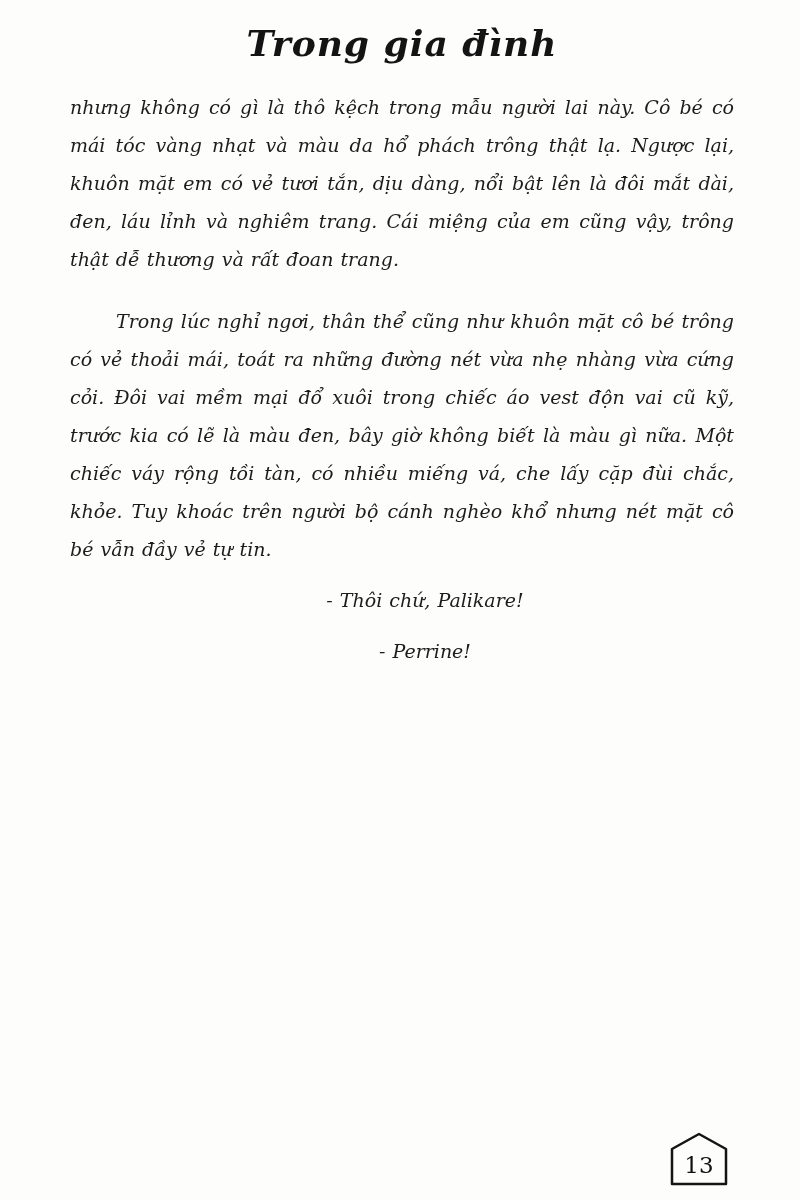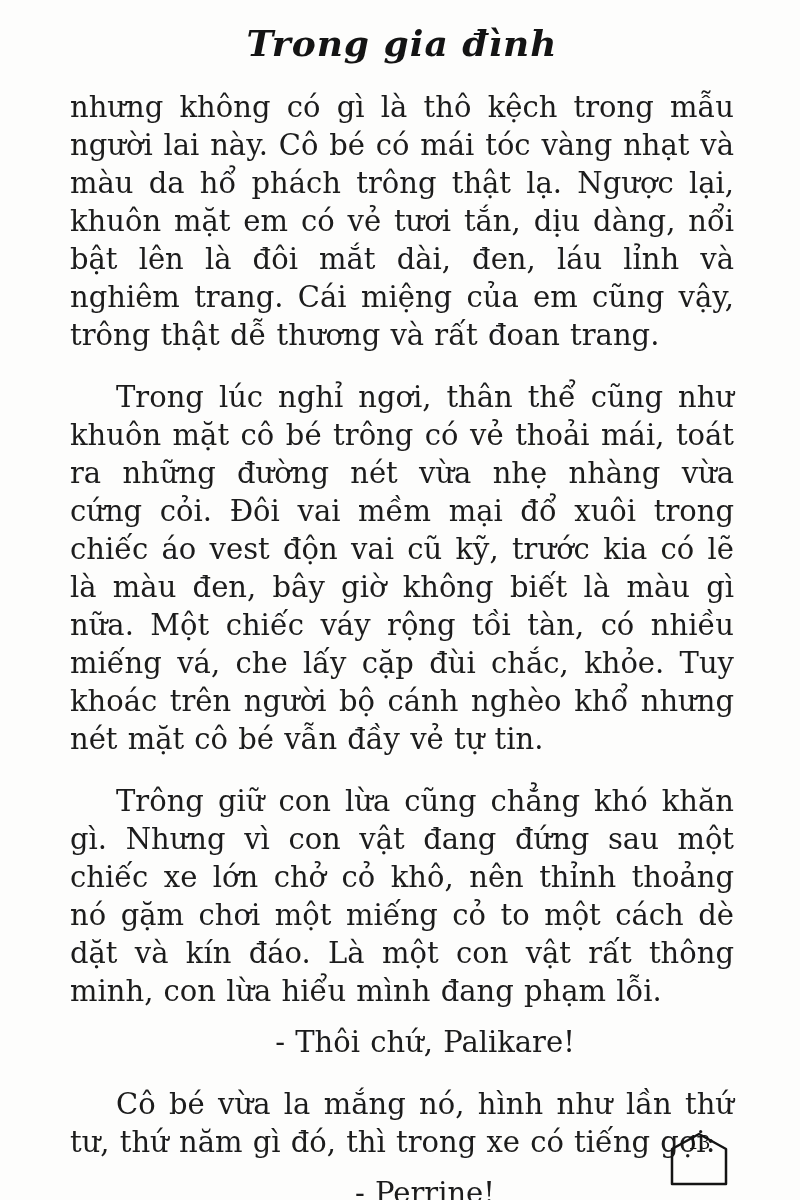--- a/index.html
+++ b/index.html
@@ -25,26 +25,27 @@
     font-family: "DejaVu Serif", "Liberation Serif", serif;
     font-style: italic;
     font-weight: bold;
     font-size: 36px;
     letter-spacing: 1px;
     color: #141414;
     margin-bottom: 24px;
   }
 
   .body-text p {
-    font-size: 29px;
+    font-size: 19px;
     line-height: 38px;
     text-align: justify;
     color: #1c1c1c;
     margin-bottom: 13px;
     word-spacing: 1px;
+    font-style: italic;
   }
 
   .body-text p.indent {
     text-indent: 46px;
     margin-top: 24px;
   }
 
   .body-text p.dialogue {
     text-indent: 46px;
     text-align: center;
@@ -62,41 +63,39 @@
     position: absolute;
     top: 0;
     left: 0;
     width: 58px;
     height: 54px;
   }
 
   .page-number-badge .num {
     position: absolute;
     left: 0;
-    top: 0;
+    top: 20px;
     width: 100%;
     text-align: center;
-    font-size: 18px;
+    font-size: 23px;
     font-family: "DejaVu Serif", "Liberation Serif", serif;
     color: #111;
   }
 </style>
 </head>
 <body>
 
 <div class="page">
 
   <h1 class="page-title">Trong gia đình</h1>
 
   <div class="body-text">
     <p>nhưng không có gì là thô kệch trong mẫu người lai này. Cô bé có mái tóc vàng nhạt và màu da hổ phách trông thật lạ. Ngược lại, khuôn mặt em có vẻ tươi tắn, dịu dàng, nổi bật lên là đôi mắt dài, đen, láu lỉnh và nghiêm trang. Cái miệng của em cũng vậy, trông thật dễ thương và rất đoan trang.</p>
     <p class="indent">Trong lúc nghỉ ngơi, thân thể cũng như khuôn mặt cô bé trông có vẻ thoải mái, toát ra những đường nét vừa nhẹ nhàng vừa cứng cỏi. Đôi vai mềm mại đổ xuôi trong chiếc áo vest độn vai cũ kỹ, trước kia có lẽ là màu đen, bây giờ không biết là màu gì nữa. Một chiếc váy rộng tồi tàn, có nhiều miếng vá, che lấy cặp đùi chắc, khỏe. Tuy khoác trên người bộ cánh nghèo khổ nhưng nét mặt cô bé vẫn đầy vẻ tự tin.</p>
-    <p class="indent">Trông giữ con lừa cũng chẳng khó khăn gì. Nhưng vì con vật đang đứng sau một chiếc xe lớn chở cỏ khô, nên thỉnh thoảng nó gặm chơi một miếng cỏ to một cách dè dặt và kín đáo. Là một con vật rất thông minh, con lừa hiểu mình đang phạm lỗi.</p>
     <p class="dialogue">- Thôi chứ, Palikare!</p>
-    <p class="indent">Cô bé vừa la mắng nó, hình như lần thứ tư, thứ năm gì đó, thì trong xe có tiếng gọi:</p>
     <p class="dialogue">- Perrine!</p>
 
   </div>
 
   <div class="page-number-badge">
     <svg viewBox="0 0 58 54" xmlns="http://www.w3.org/2000/svg">
       <polygon points="29,2 56,17 56,52 2,52 2,17" fill="none" stroke="#141414" stroke-width="2.5" stroke-linejoin="round"></polygon>
     </svg>
     <span class="num">13</span>
   </div>

